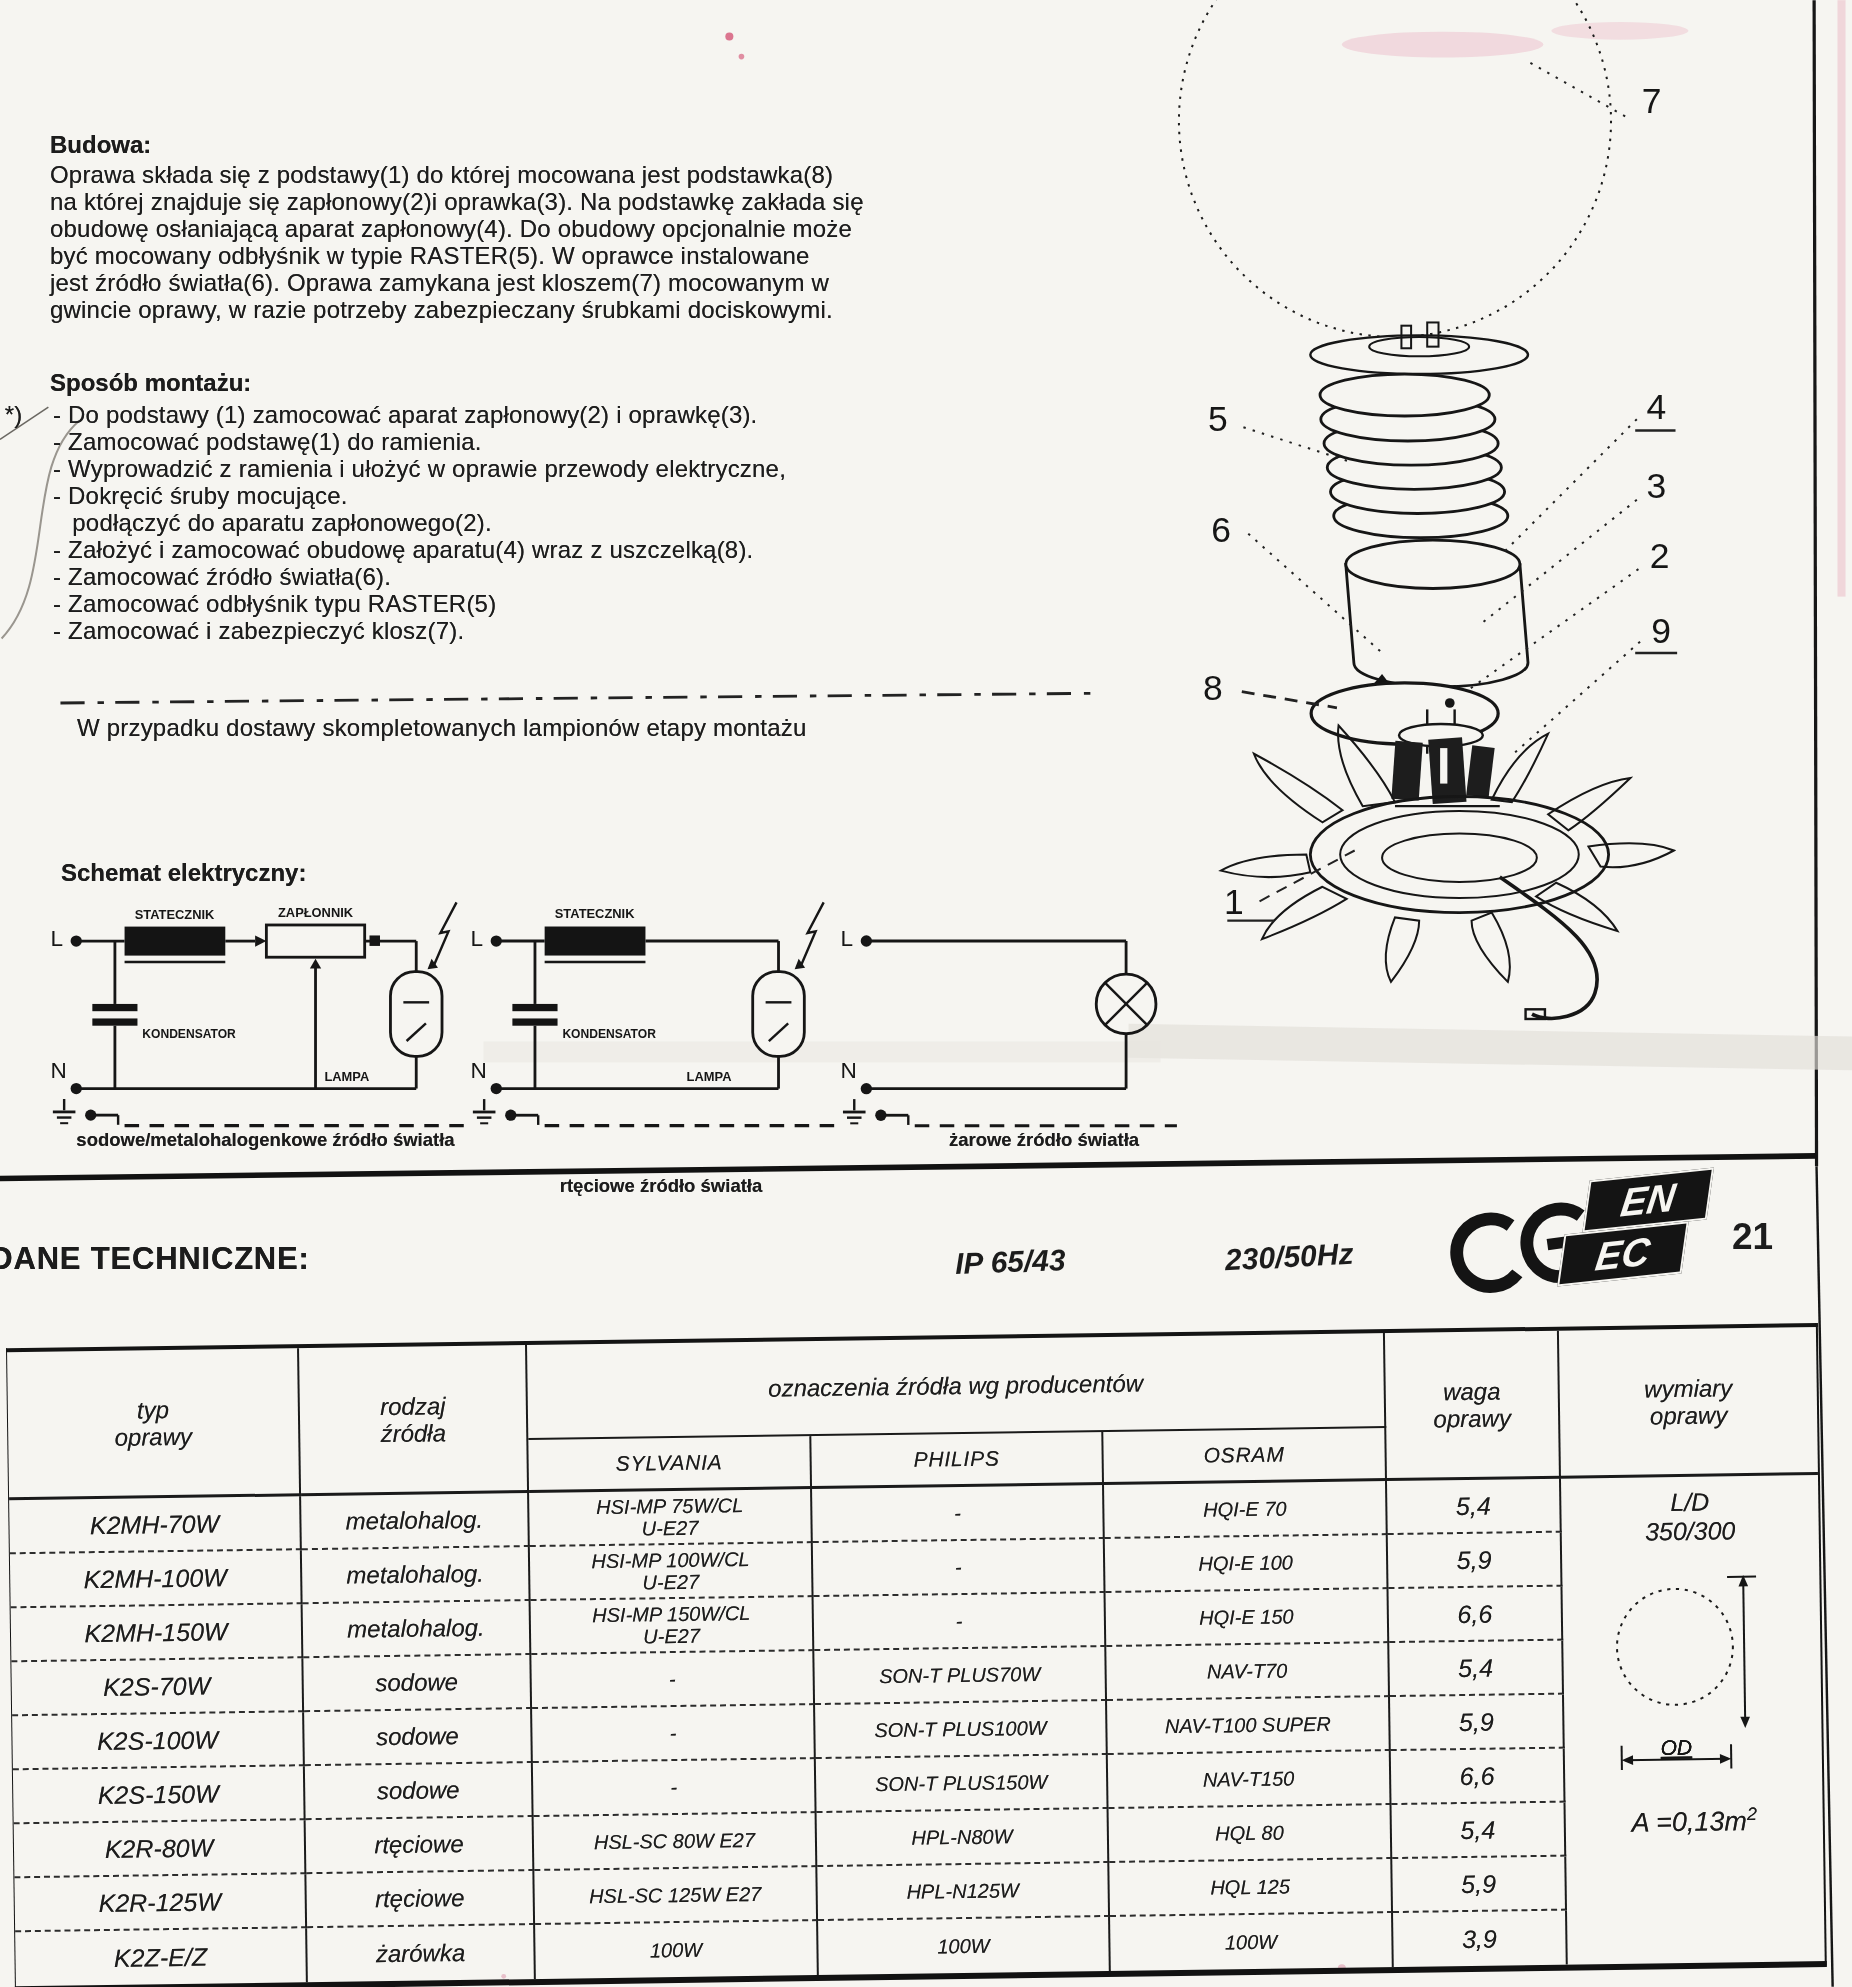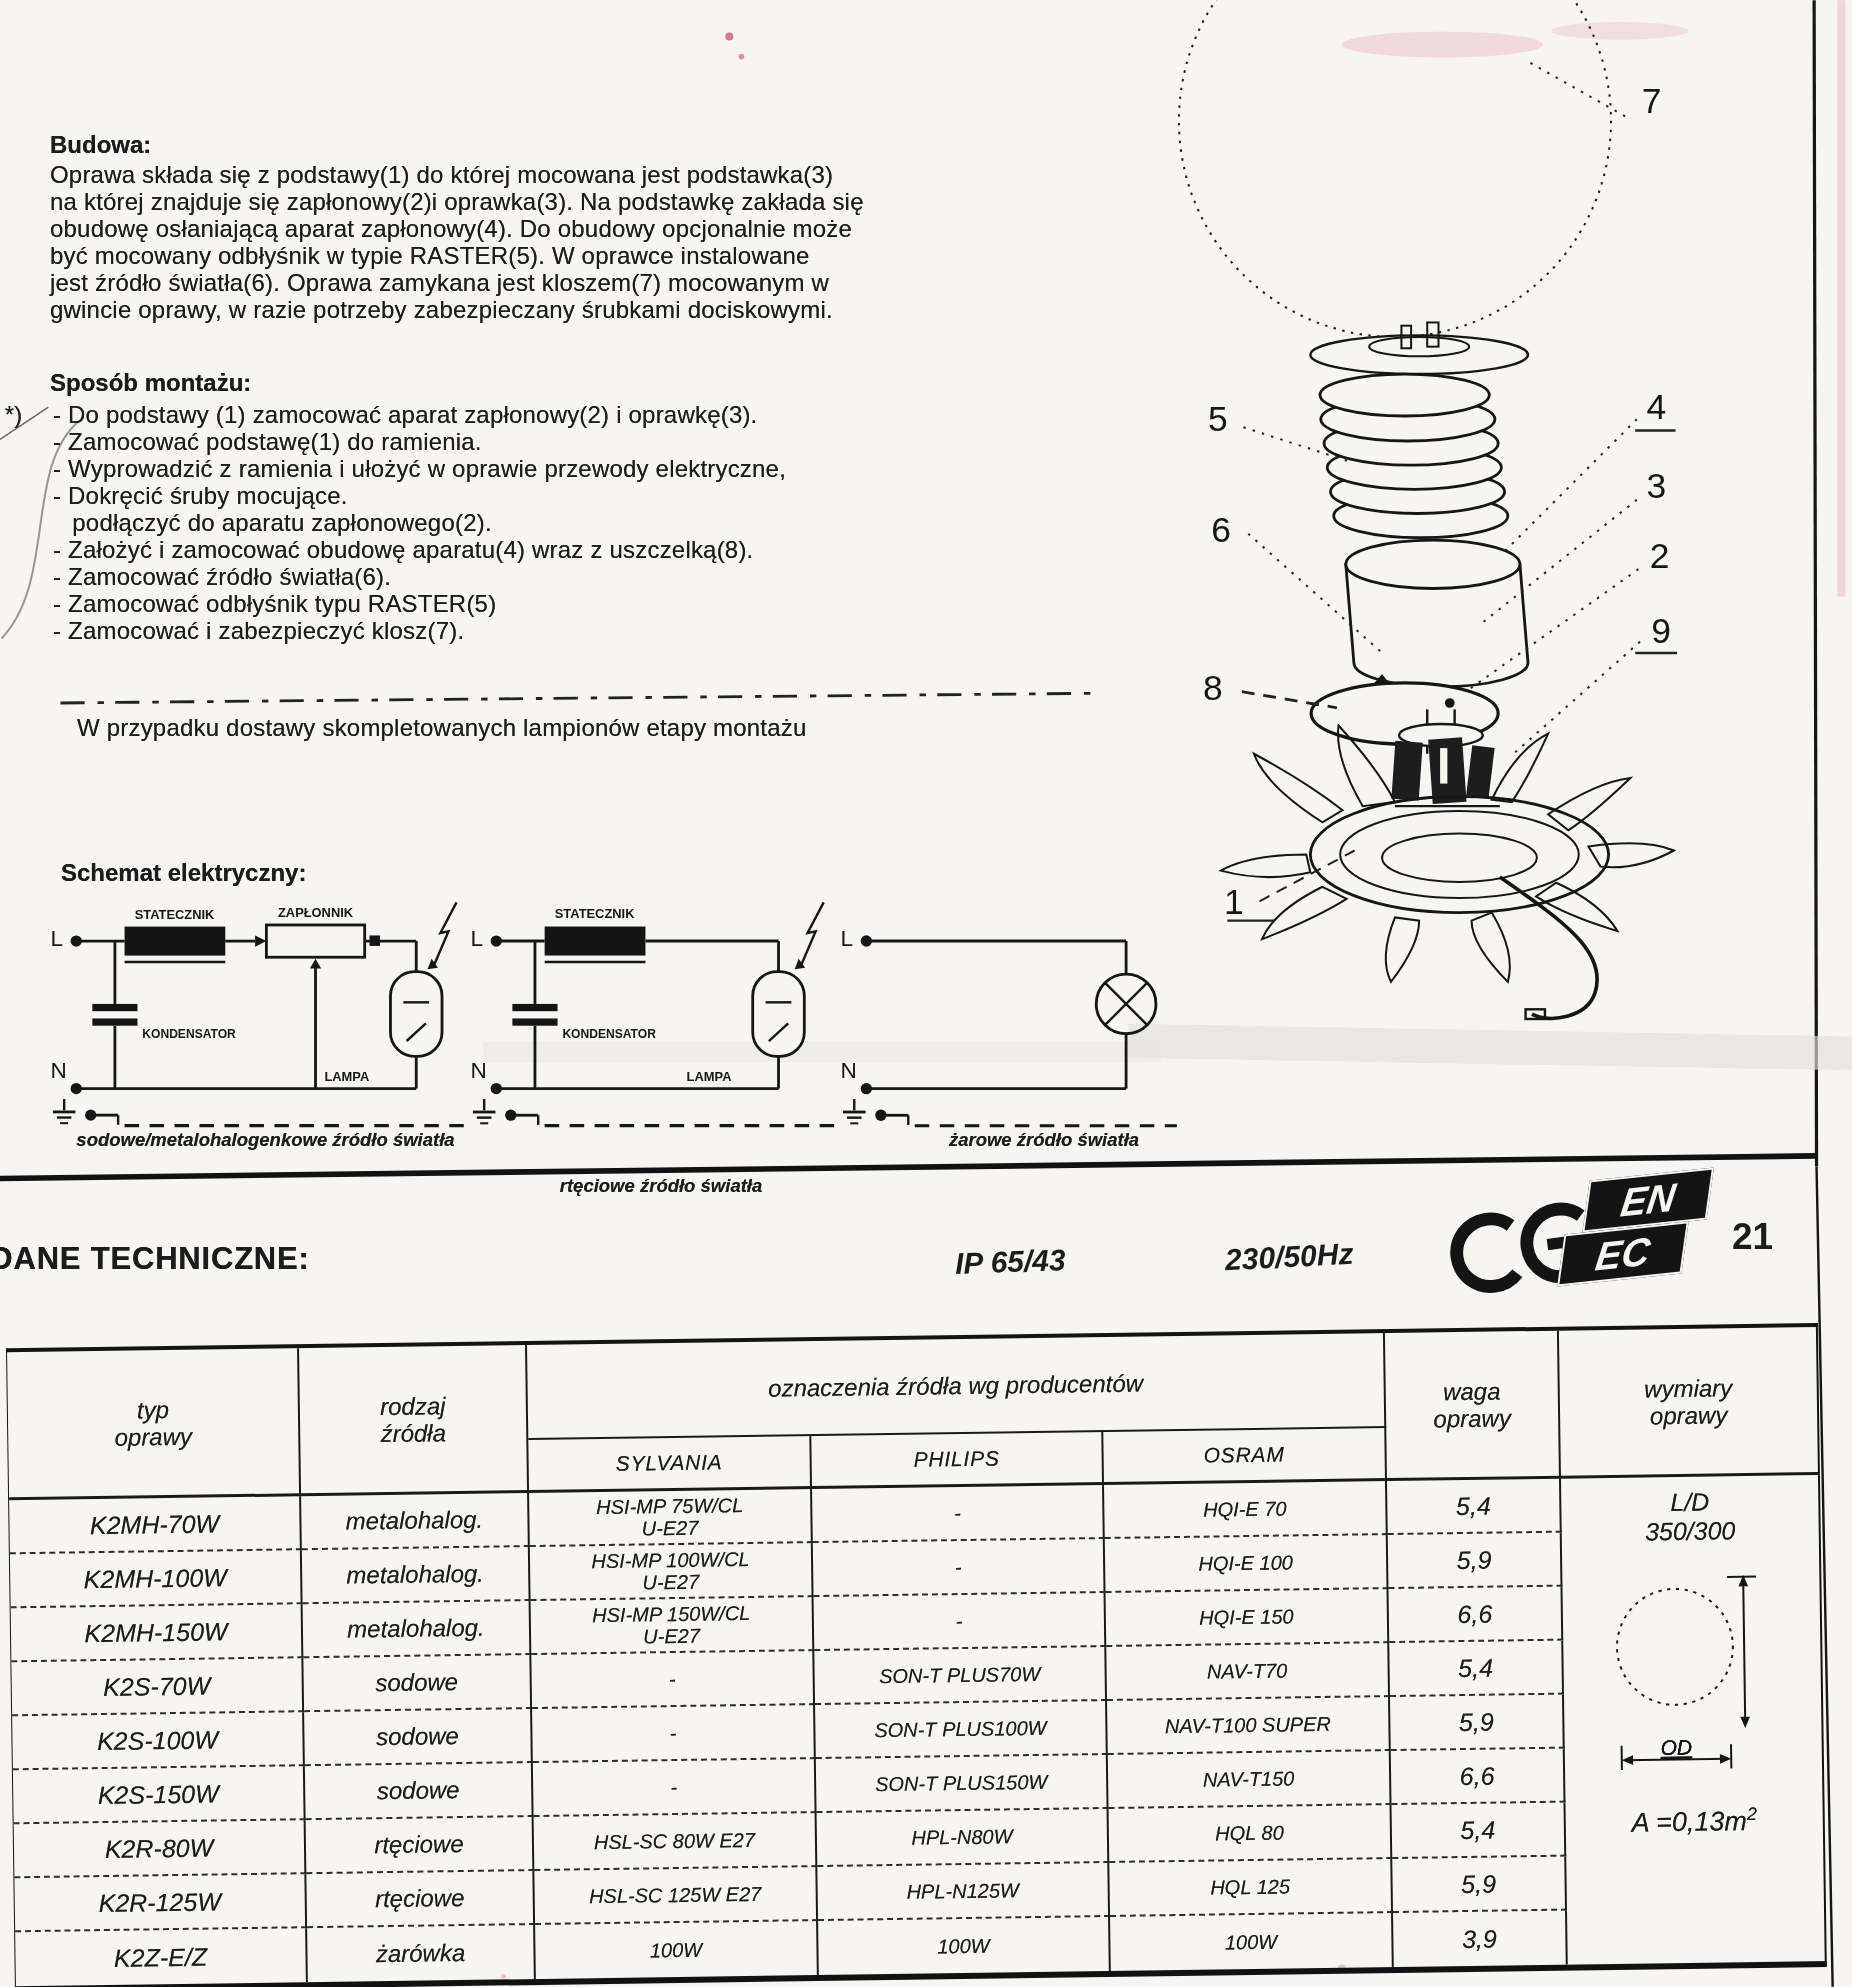--- a/index.html
+++ b/index.html
@@ -8,21 +8,21 @@
     background:#f6f5f1; color:#1c1c1c;
     font-family:"Liberation Sans", sans-serif;
   }
   .abs{position:absolute;}
   .txt{font-size:24px; line-height:27px; letter-spacing:0.2px; text-shadow:0 0 0.5px rgba(0,0,0,.65);}
   .bold{font-weight:bold;}
   .it{font-style:italic;}
   .heading{font-size:24px; font-weight:bold; text-shadow:0 0 0.6px rgba(0,0,0,.8);}
   .line{white-space:nowrap;}
   .indent2{margin-left:19.3px;}
-  .caption{font-size:18.5px; font-weight:bold; font-style:italic; text-align:center; text-shadow:0 0 0.4px rgba(0,0,0,.6);}
+  .caption{font-size:18.5px; font-weight:bold; text-align:center; text-shadow:0 0 0.4px rgba(0,0,0,.6);}
   .preline{white-space:pre-line;}
   svg text{font-family:"Liberation Sans", sans-serif; fill:#161616;}
   .overlay{pointer-events:none; z-index:1;}
   .content{z-index:2;}
   
   .tech-table{
     position:absolute; left:6.4px; top:1348px; width:1809px;
     display:grid;
     grid-template-columns:292px 228px 283px 292px 283px 174px 257px;
     grid-template-rows:95px 53px repeat(9,54px);
@@ -78,21 +78,21 @@
     <rect x="2280" y="0" width="10" height="740" fill="#e8a7b9" opacity="0.4"></rect>
     <line x1="1745" y1="428" x2="1825" y2="520" stroke="#dd8fa5" stroke-width="7" opacity="0.3"></line>
     <circle cx="1665" cy="2442" r="5" fill="#d98ca3" opacity="0.5"></circle>
     <circle cx="625" cy="2452" r="3" fill="#d98ca3" opacity="0.5"></circle>
   </svg>
 
   <div class="content abs" style="left:0;top:0;width:1852px;height:1987px;">
 
     <div class="abs heading" style="left:50px;top:131px;">Budowa:</div>
     <div class="abs txt" style="left:50px;top:161px;">
-      <div class="line">Oprawa składa się z podstawy(1) do której mocowana jest podstawka(3)</div>
+      <div class="line">Oprawa składa się z podstawy(1) do której mocowana jest podstawka(8)</div>
       <div class="line">na której znajduje się zapłonowy(2)i oprawka(3). Na podstawkę zakłada się</div>
       <div class="line">obudowę osłaniającą aparat zapłonowy(4). Do obudowy opcjonalnie może</div>
       <div class="line">być mocowany odbłyśnik w typie RASTER(5). W oprawce instalowane</div>
       <div class="line">jest źródło światła(6). Oprawa zamykana jest kloszem(7) mocowanym w</div>
       <div class="line">gwincie oprawy, w razie potrzeby zabezpieczany śrubkami dociskowymi.</div>
     </div>
 
     <div class="abs heading" style="left:50px;top:369px;">Sposób montażu:</div>
     <div class="abs txt" style="left:4.8px;top:401px;font-size:24px;">*)</div>
     <div class="abs txt" style="left:53px;top:401px;">

